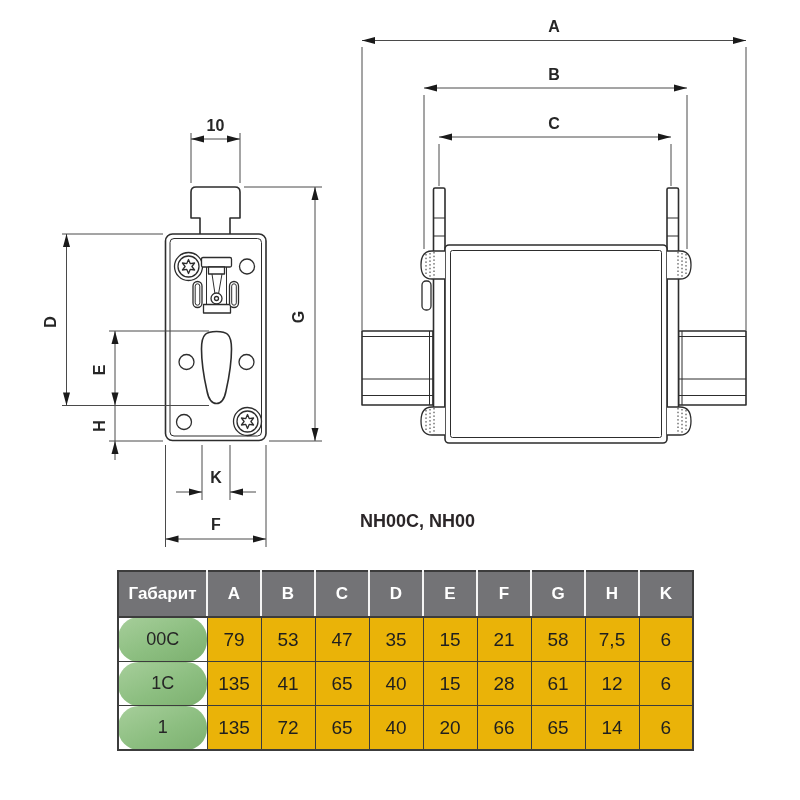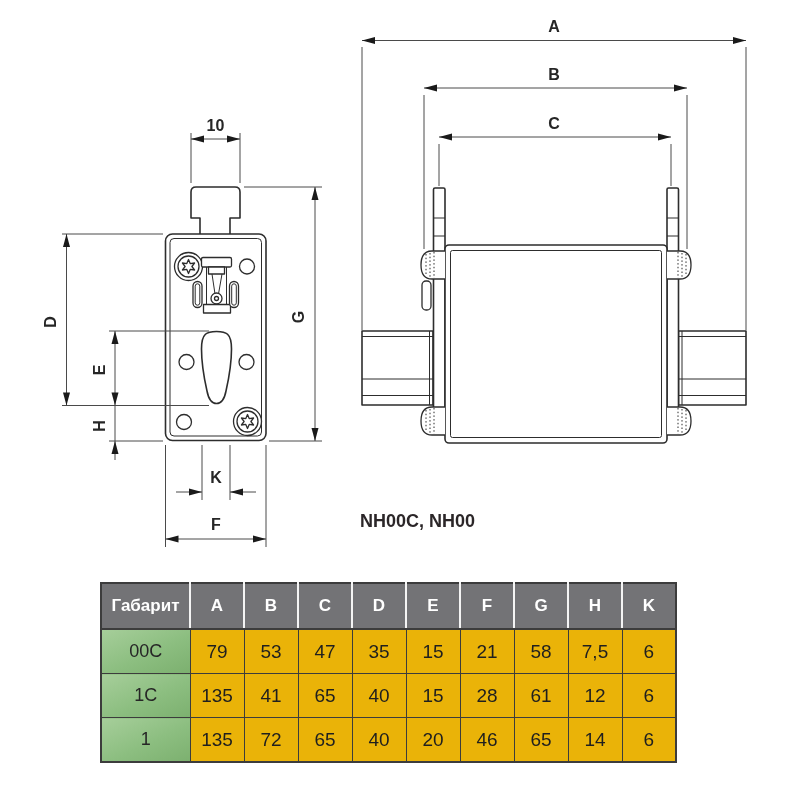--- a/index.html
+++ b/index.html
@@ -10,30 +10,30 @@
   .outline{fill:#ffffff;stroke:#2d2d2d;stroke-width:1.6;stroke-linejoin:round;}
   .outline-thin{fill:none;stroke:#2d2d2d;stroke-width:1;stroke-linejoin:round;}
   .detail{fill:#ffffff;stroke:#2d2d2d;stroke-width:1.3;stroke-linejoin:round;}
   .dim{stroke:#4a4a4a;stroke-width:1;fill:none;}
   .arrow{fill:#1a1a1a;stroke:none;}
   .hatch{stroke:#2d2d2d;stroke-width:1;stroke-dasharray:1.5 2.2;fill:none;}
   svg text{font-family:"Liberation Sans",sans-serif;font-weight:bold;fill:#262626;}
   .dimlabel{font-size:16px;}
   .caption{font-size:18px;fill:#2b2628;}
   
-  #spec-table-wrap{position:absolute;left:100px;top:570px;margin-top:12px;}
+  #spec-table-wrap{position:absolute;left:117px;top:570px;}
   table.spec{border-collapse:collapse;table-layout:fixed;width:577px;border:2px solid #3c3c3c;}
   table.spec col.c0{width:89px;}
   table.spec th{background:#737376;color:#ffffff;font-size:17px;font-weight:bold;height:42px;
     border-bottom:2px solid #3c3c3c;border-left:2px solid #f4f4f4;text-align:center;vertical-align:middle;}
   table.spec th:first-child{border-left:none;}
   table.spec td{border:1.6px solid #3c3c3c;height:41px;text-align:center;vertical-align:middle;
     font-size:19px;color:#1f1f1f;background:#eab308;}
   table.spec td.size{background:linear-gradient(155deg,#a6ce9a 0%,#8cbe80 55%,#7cb06f 100%);
-    font-size:18px;color:#262626;}
+    font-size:18px;color:#262626;border-radius:21px;}
 </style>
 </head>
 <body>
 
 <div id="stage">
 
 <svg id="drawing" width="800" height="560" viewBox="0 0 800 560" xmlns="http://www.w3.org/2000/svg">
 
   <g>
 
@@ -251,21 +251,21 @@
         <td>12</td>
         <td>6</td>
       </tr>
       <tr>
         <td class="size">1</td>
         <td>135</td>
         <td>72</td>
         <td>65</td>
         <td>40</td>
         <td>20</td>
-        <td>46</td>
+        <td>66</td>
         <td>65</td>
         <td>14</td>
         <td>6</td>
       </tr>
     </tbody>
   </table>
 </div>
 
 </div>
 

